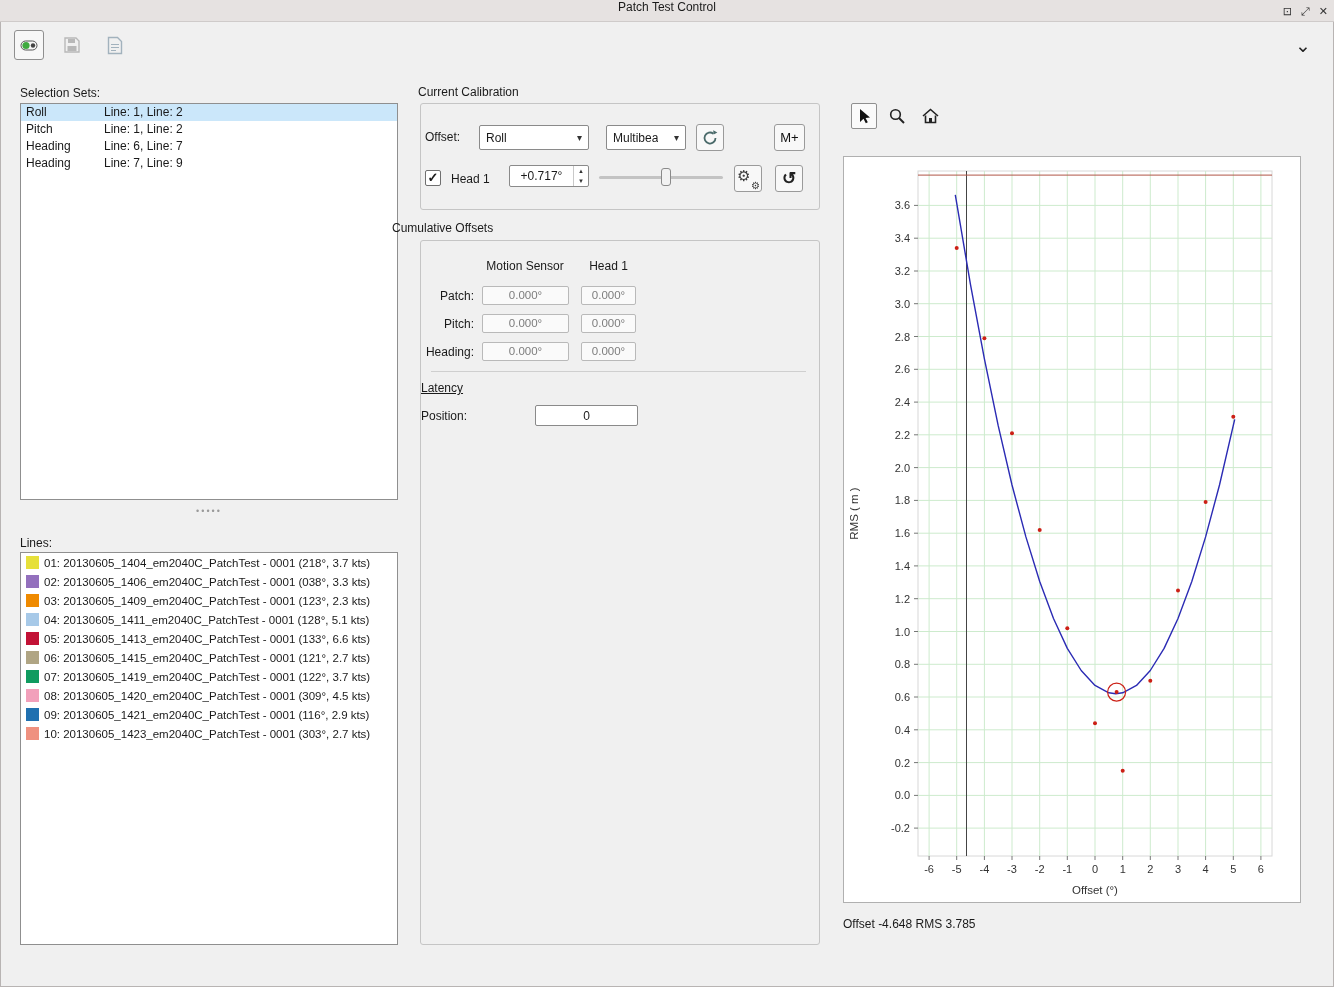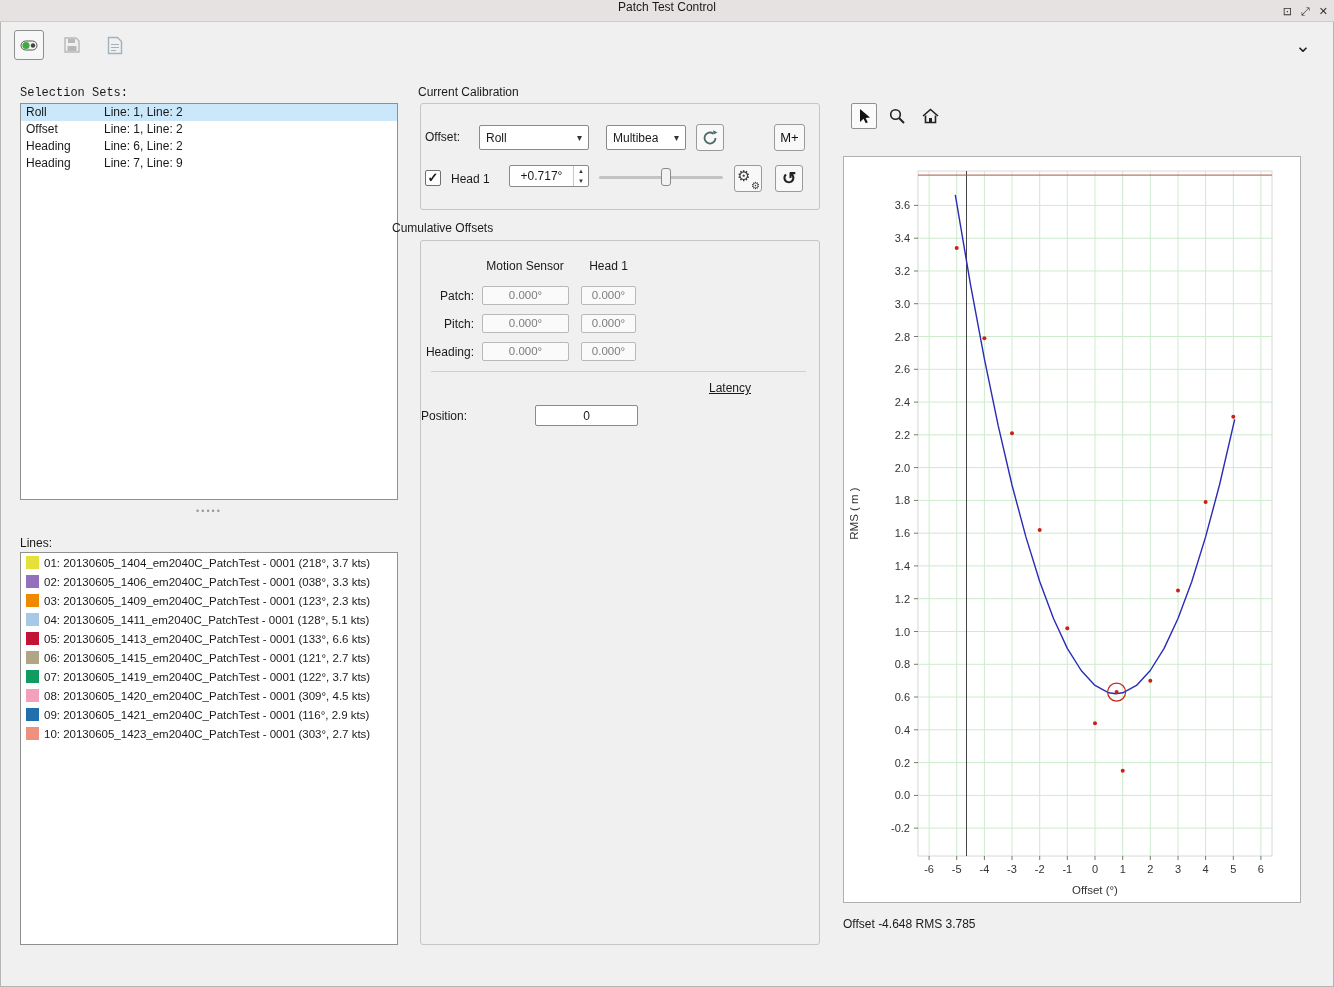--- a/index.html
+++ b/index.html
@@ -94,21 +94,21 @@
   .cum-rows { position: absolute; left: 0; top: 45px; right: 0; }
   .cum-row { display: flex; align-items: center; height: 19px; margin-bottom: 9px; }
   .cum-label { width: 53px; flex: 0 0 53px; text-align: right; }
   .ro-field {
     height: 19px; line-height: 17px; text-align: center; font-size: 11.5px; color: #7d7d7d;
     background: #fafafa; border: 1px solid #b9b9b9; border-radius: 2px;
   }
   .w87 { width: 87px; flex: 0 0 87px; margin-left: 8px; }
   .w55 { width: 55px; flex: 0 0 55px; margin-left: 12px; }
   .separator { position: absolute; border-top: 1px solid #cfcfcf; }
-  .latency-hdr { position: absolute; text-align: right; text-decoration: underline; }
+  .latency-hdr { position: absolute; text-align: left; text-decoration: underline; }
   .pos-row { position: absolute; display: flex; align-items: center; }
   .pos-label { width: 108px; flex: 0 0 108px; }
   .pos-field { width: 103px; height: 21px; margin-left: 6px; background: #fff; border: 1px solid #8a8a8a;
     border-radius: 2px; display: flex; align-items: center; justify-content: center; }
 
   
   .chart-toolbar-btn { position: absolute; width: 26px; height: 26px; display: flex; align-items: center; justify-content: center; border-radius: 2px; }
   .chart-toolbar-btn.active { border: 1px solid #8f8f8f; background: #fafafa; }
   .chart-panel { position: absolute; left: 843px; top: 156px; width: 458px; height: 747px;
     background: #ffffff; border: 1px solid #b0b0b0; }
@@ -149,33 +149,33 @@
         <line x1="4" y1="8.5" x2="12" y2="8.5" stroke="#a2b2bd"></line>
         <line x1="4" y1="11.5" x2="12" y2="11.5" stroke="#a2b2bd"></line>
         <line x1="4" y1="14.5" x2="9" y2="14.5" stroke="#a2b2bd"></line>
       </svg>
     </div>
     <div class="chevron-btn">
       <span>⌄</span>
     </div>
   </div>
 
-  <div class="panel-label" style="left:20px; top:86px;font-family:Liberation Mono, monospace;">Selection Sets:</div>
+  <div class="panel-label" style="left:20px; top:86px;">Selection Sets:</div>
   <div class="listbox" style="left:20px; top:103px; width:378px; height:397px;">
       <div class="ss-row selected">
         <span class="ss-name">Roll</span>
         <span class="ss-lines">Line: 1, Line: 2</span>
       </div>
       <div class="ss-row">
-        <span class="ss-name">Offset</span>
+        <span class="ss-name">Pitch</span>
         <span class="ss-lines">Line: 1, Line: 2</span>
       </div>
       <div class="ss-row">
         <span class="ss-name">Heading</span>
-        <span class="ss-lines">Line: 6, Line: 2</span>
+        <span class="ss-lines">Line: 6, Line: 7</span>
       </div>
       <div class="ss-row">
         <span class="ss-name">Heading</span>
         <span class="ss-lines">Line: 7, Line: 9</span>
       </div>
     </div>
 
   <div class="splitter" style="left:20px; top:505px; width:378px; height:12px;">
     <span>•••••</span>
   </div>

